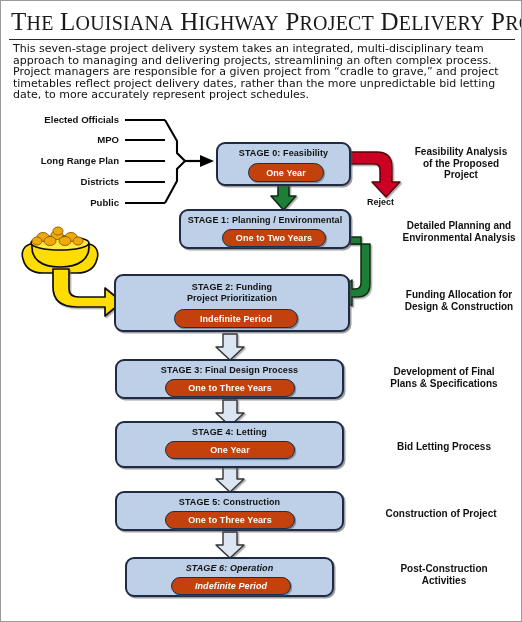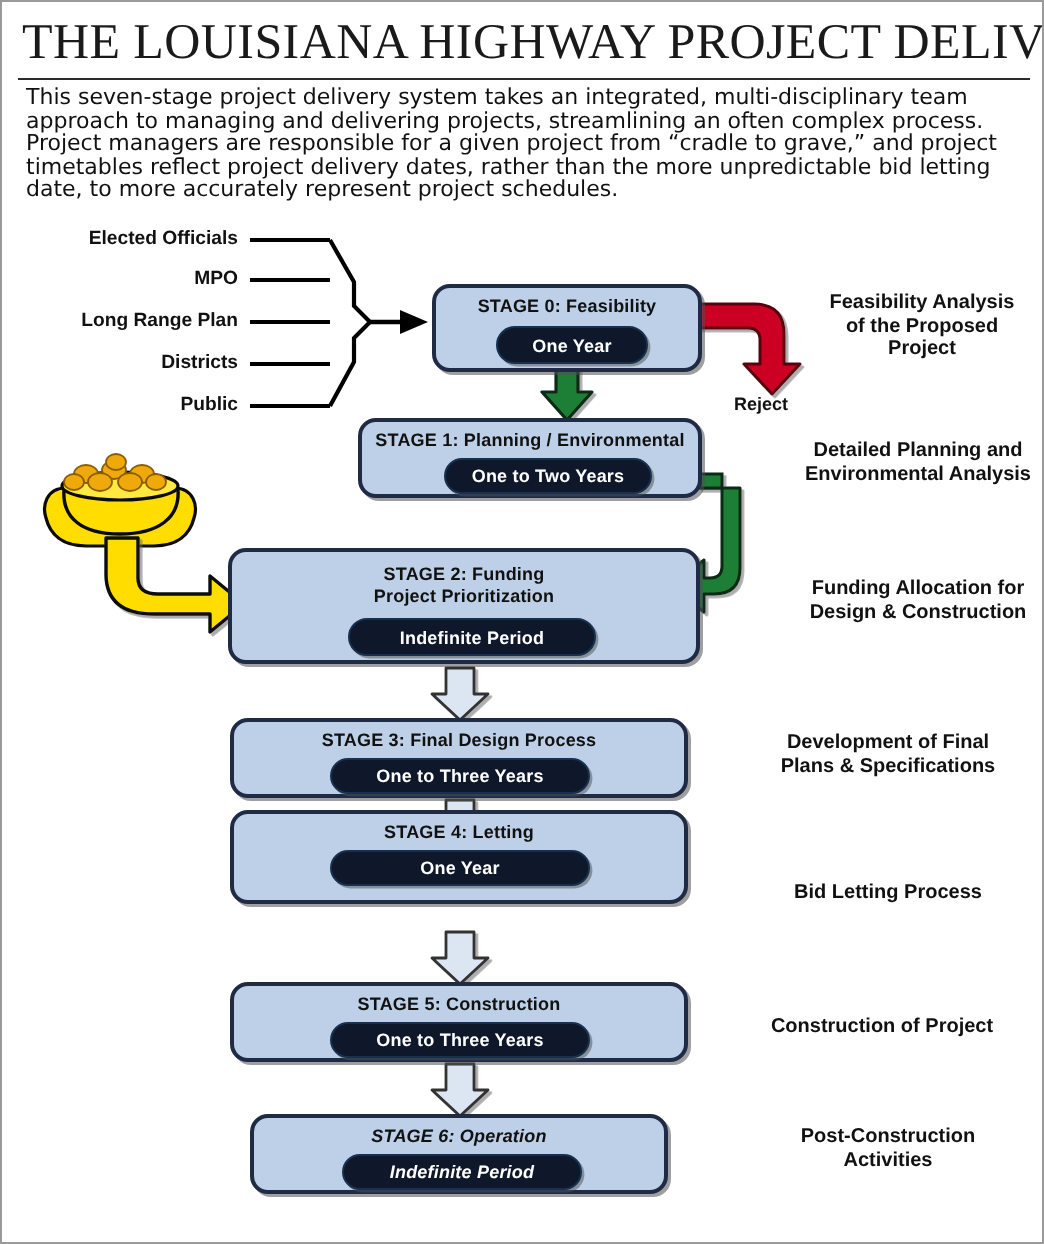--- a/index.html
+++ b/index.html
@@ -7,21 +7,21 @@
   #page{position:relative;width:520px;height:620px;border:1px solid #9a9a9a;background:#fff;overflow:hidden;}
 
   
   #title{
     position:absolute;left:10px;top:6px;width:500px;
     font-family:"Liberation Serif",serif;
     font-size:25px;line-height:30px;color:#1a1a1a;
     letter-spacing:.2px;white-space:nowrap;
   }
   #title .cap{font-size:25px;}
-  #title .sm{font-size:25px;}
+  #title .sm{font-size:20px;}
   #rule{position:absolute;left:8px;top:38px;width:506px;height:1px;background:#2b2b2b;}
   #intro{
     position:absolute;left:12px;top:42px;width:498px;
     font-size:11px;line-height:11.6px;color:#111;text-align:left;
     font-family:"DejaVu Sans",sans-serif;
   }
 
   
   .stage{
     position:absolute;
@@ -31,21 +31,21 @@
     box-sizing:border-box;
     box-shadow:1.5px 1.5px 0 rgba(80,80,80,.55);
   }
   .stage .st-title{
     position:absolute;left:0;right:0;top:4px;
     text-align:center;font-size:9px;font-weight:bold;color:#111;
     line-height:10.5px;letter-spacing:.1px;
   }
   .pill{
     position:absolute;
-    background:#0f172a;
+    background:#c2410c;
     border:1.6px solid #17304f;
     border-radius:12px;
     box-sizing:border-box;
     color:#fff;font-size:9px;font-weight:bold;
     display:flex;align-items:center;justify-content:center;
     box-shadow:1.2px 1.2px 0 rgba(80,80,80,.5);
     letter-spacing:.1px;
   }
 
   
@@ -204,21 +204,21 @@
     <div class="st-title" style="top:6px;">STAGE 2: Funding</div>
     <div class="st-title" style="top:17px;">Project Prioritization</div>
     <div class="pill" style="left:58px;top:33px;width:124px;height:19px;">Indefinite Period</div>
   </div>
 
   <div class="stage" id="stage-3" style="left:114px;top:358px;width:229px;height:40px;">
     <div class="st-title">STAGE 3: Final Design Process</div>
     <div class="pill" style="left:48px;top:18px;width:130px;height:18px;">One to Three Years</div>
   </div>
 
-  <div class="stage" id="stage-4" style="left:114px;top:404px;width:229px;height:47px;">
+  <div class="stage" id="stage-4" style="left:114px;top:420px;width:229px;height:47px;">
     <div class="st-title">STAGE 4: Letting</div>
     <div class="pill" style="left:48px;top:18px;width:130px;height:18px;">One Year</div>
   </div>
 
   <div class="stage" id="stage-5" style="left:114px;top:490px;width:229px;height:40px;">
     <div class="st-title">STAGE 5: Construction</div>
     <div class="pill" style="left:48px;top:18px;width:130px;height:18px;">One to Three Years</div>
   </div>
 
   <div class="stage" id="stage-6" style="left:124px;top:556px;width:209px;height:40px;font-style:italic;">

